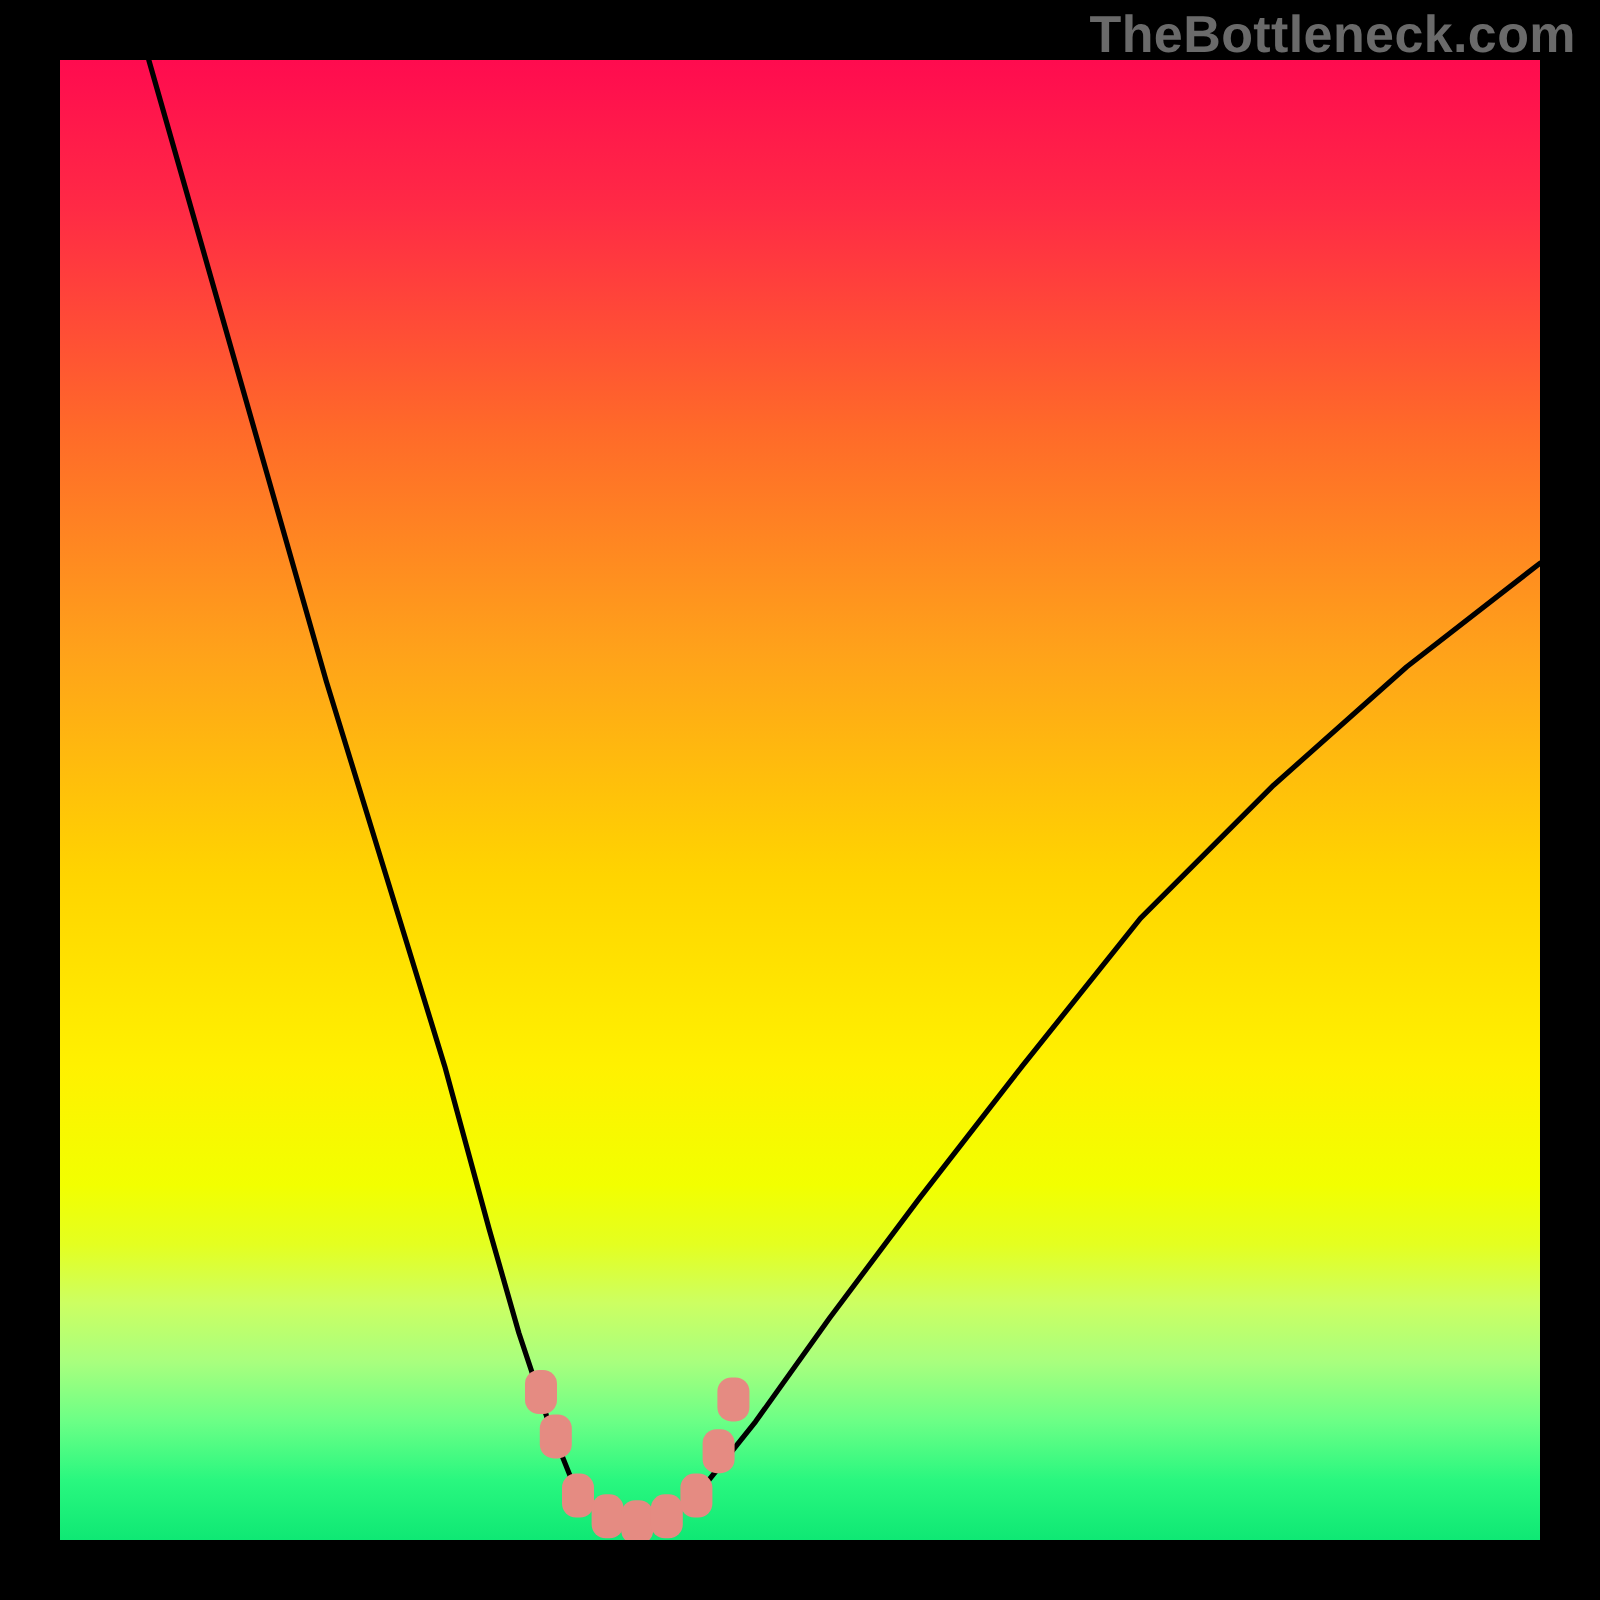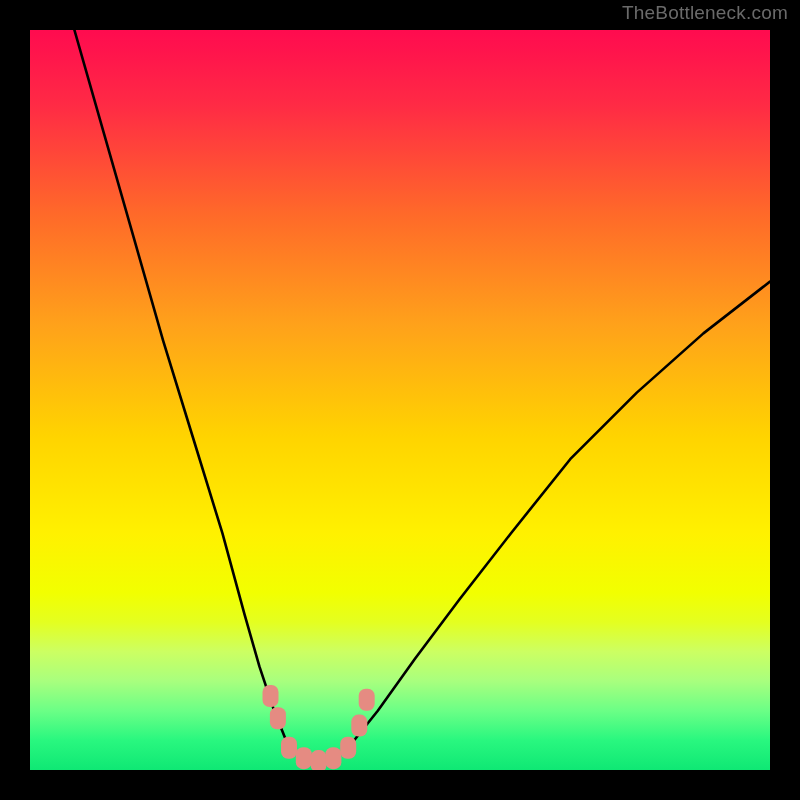--- a/index.html
+++ b/index.html
@@ -39,22 +39,22 @@
     left: 0;
     top: 0;
     width: 100%;
     height: 100%;
   }
   .watermark {
     position: absolute;
     top: 2px;
     right: 12px;
     color: #6a6a6a;
-    font-size: 19px;
-    font-weight: 400;
+    font-size: 26px;
+    font-weight: 700;
     letter-spacing: 0.2px;
     user-select: none;
     pointer-events: none;
   }
 </style>
 </head>
 <body>
 
 <div class="frame">
 

